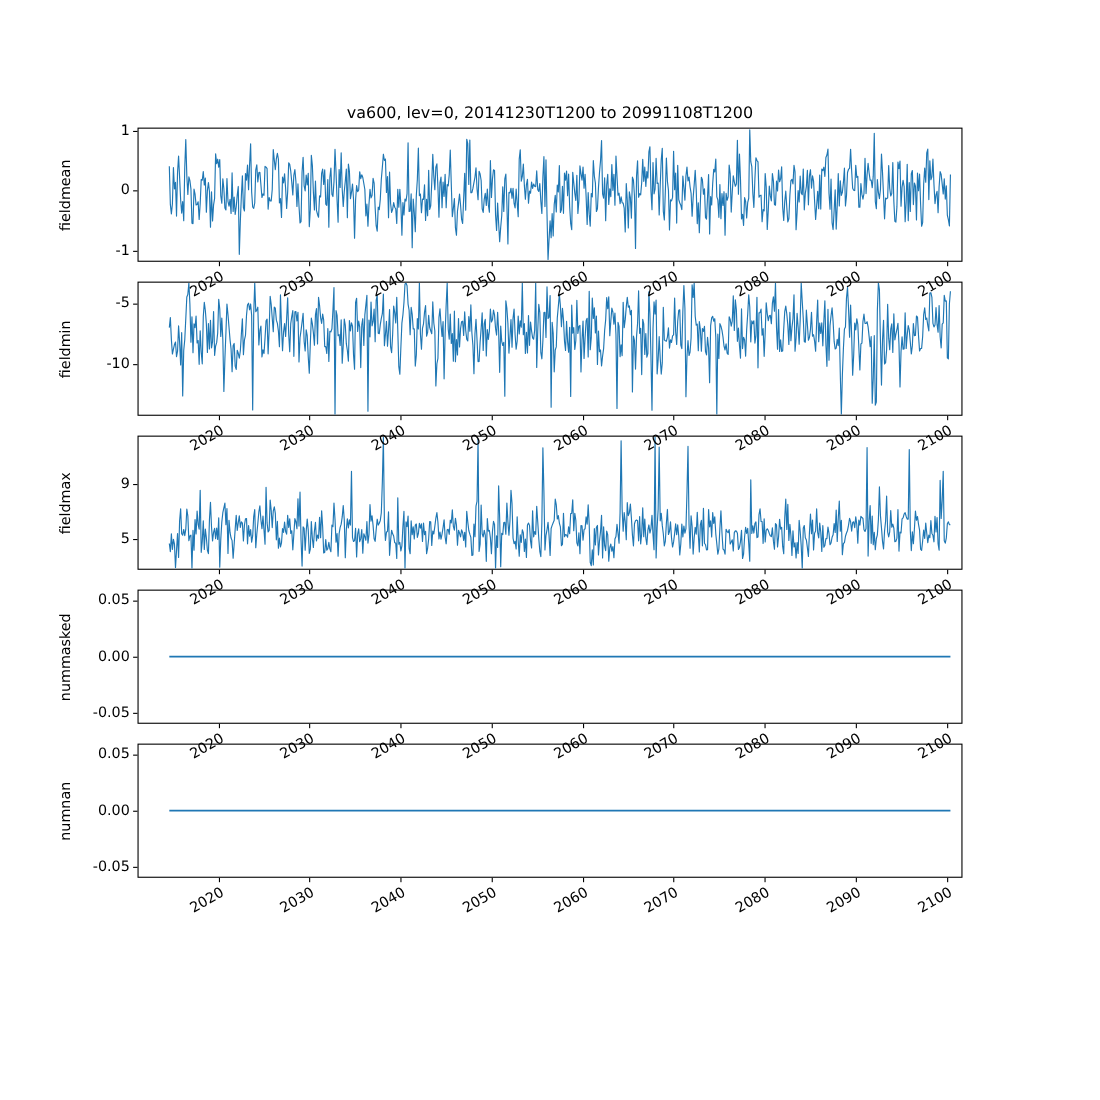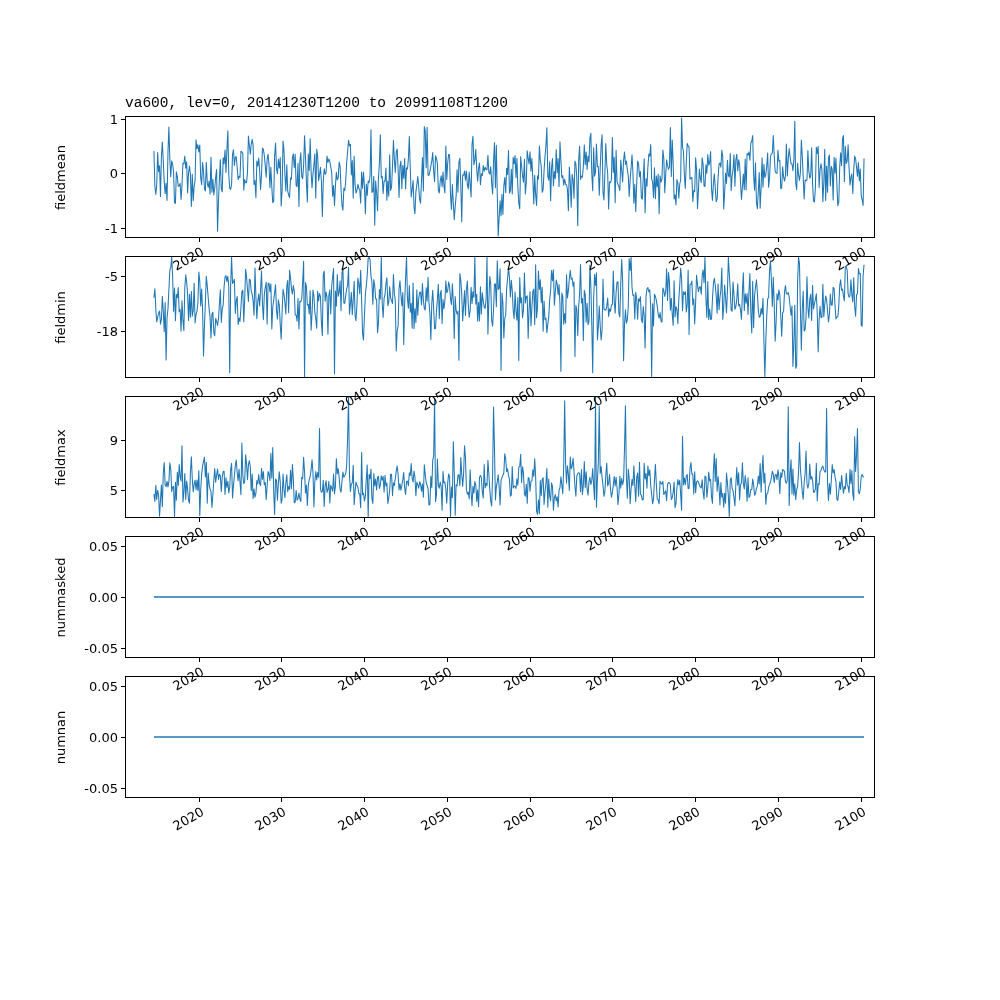--- a/index.html
+++ b/index.html
@@ -18,22 +18,22 @@
     position: relative;
     width: 1000px;
     height: 1000px;
   }
   
   .title-wrap {
     position: absolute;
     left: 125px;
     top: 95px;
     width: 750px;
+    text-align: center;
     font-size: 14.5px;
-    font-family: Liberation Mono, monospace;
   }
   .panel {
     position: absolute;
     left: 125px;
     width: 750px;
     border: 1px solid #000000;
     box-sizing: border-box;
     background: #ffffff;
     overflow: hidden;
   }
@@ -151,21 +151,21 @@
       <div class="tickmark-x" style="left: 529.698px; top: 238px;"></div>
       <div class="xtick" style="left: 489.698px; top: 244px; width: 40px;">2060</div>
       <div class="tickmark-x" style="left: 612.488px; top: 238px;"></div>
       <div class="xtick" style="left: 572.488px; top: 244px; width: 40px;">2070</div>
       <div class="tickmark-x" style="left: 695.279px; top: 238px;"></div>
       <div class="xtick" style="left: 655.279px; top: 244px; width: 40px;">2080</div>
       <div class="tickmark-x" style="left: 778.07px; top: 238px;"></div>
       <div class="xtick" style="left: 738.07px; top: 244px; width: 40px;">2090</div>
       <div class="tickmark-x" style="left: 860.86px; top: 238px;"></div>
       <div class="xtick" style="left: 820.86px; top: 244px; width: 40px;">2100</div>
-      <div class="ytick" style="top: 331.418px; left: 63px; width: 55px;">-18</div>
+      <div class="ytick" style="top: 331.418px; left: 63px; width: 55px;">-10</div>
       <div class="tickmark-y" style="top: 331.418px;"></div>
       <div class="ytick" style="top: 275.964px; left: 63px; width: 55px;">-5</div>
       <div class="tickmark-y" style="top: 275.964px;"></div>
       <div class="tickmark-x" style="left: 198.535px; top: 378px;"></div>
       <div class="xtick" style="left: 158.535px; top: 384px; width: 40px;">2020</div>
       <div class="tickmark-x" style="left: 281.326px; top: 378px;"></div>
       <div class="xtick" style="left: 241.326px; top: 384px; width: 40px;">2030</div>
       <div class="tickmark-x" style="left: 364.116px; top: 378px;"></div>
       <div class="xtick" style="left: 324.116px; top: 384px; width: 40px;">2040</div>
       <div class="tickmark-x" style="left: 446.907px; top: 378px;"></div>

